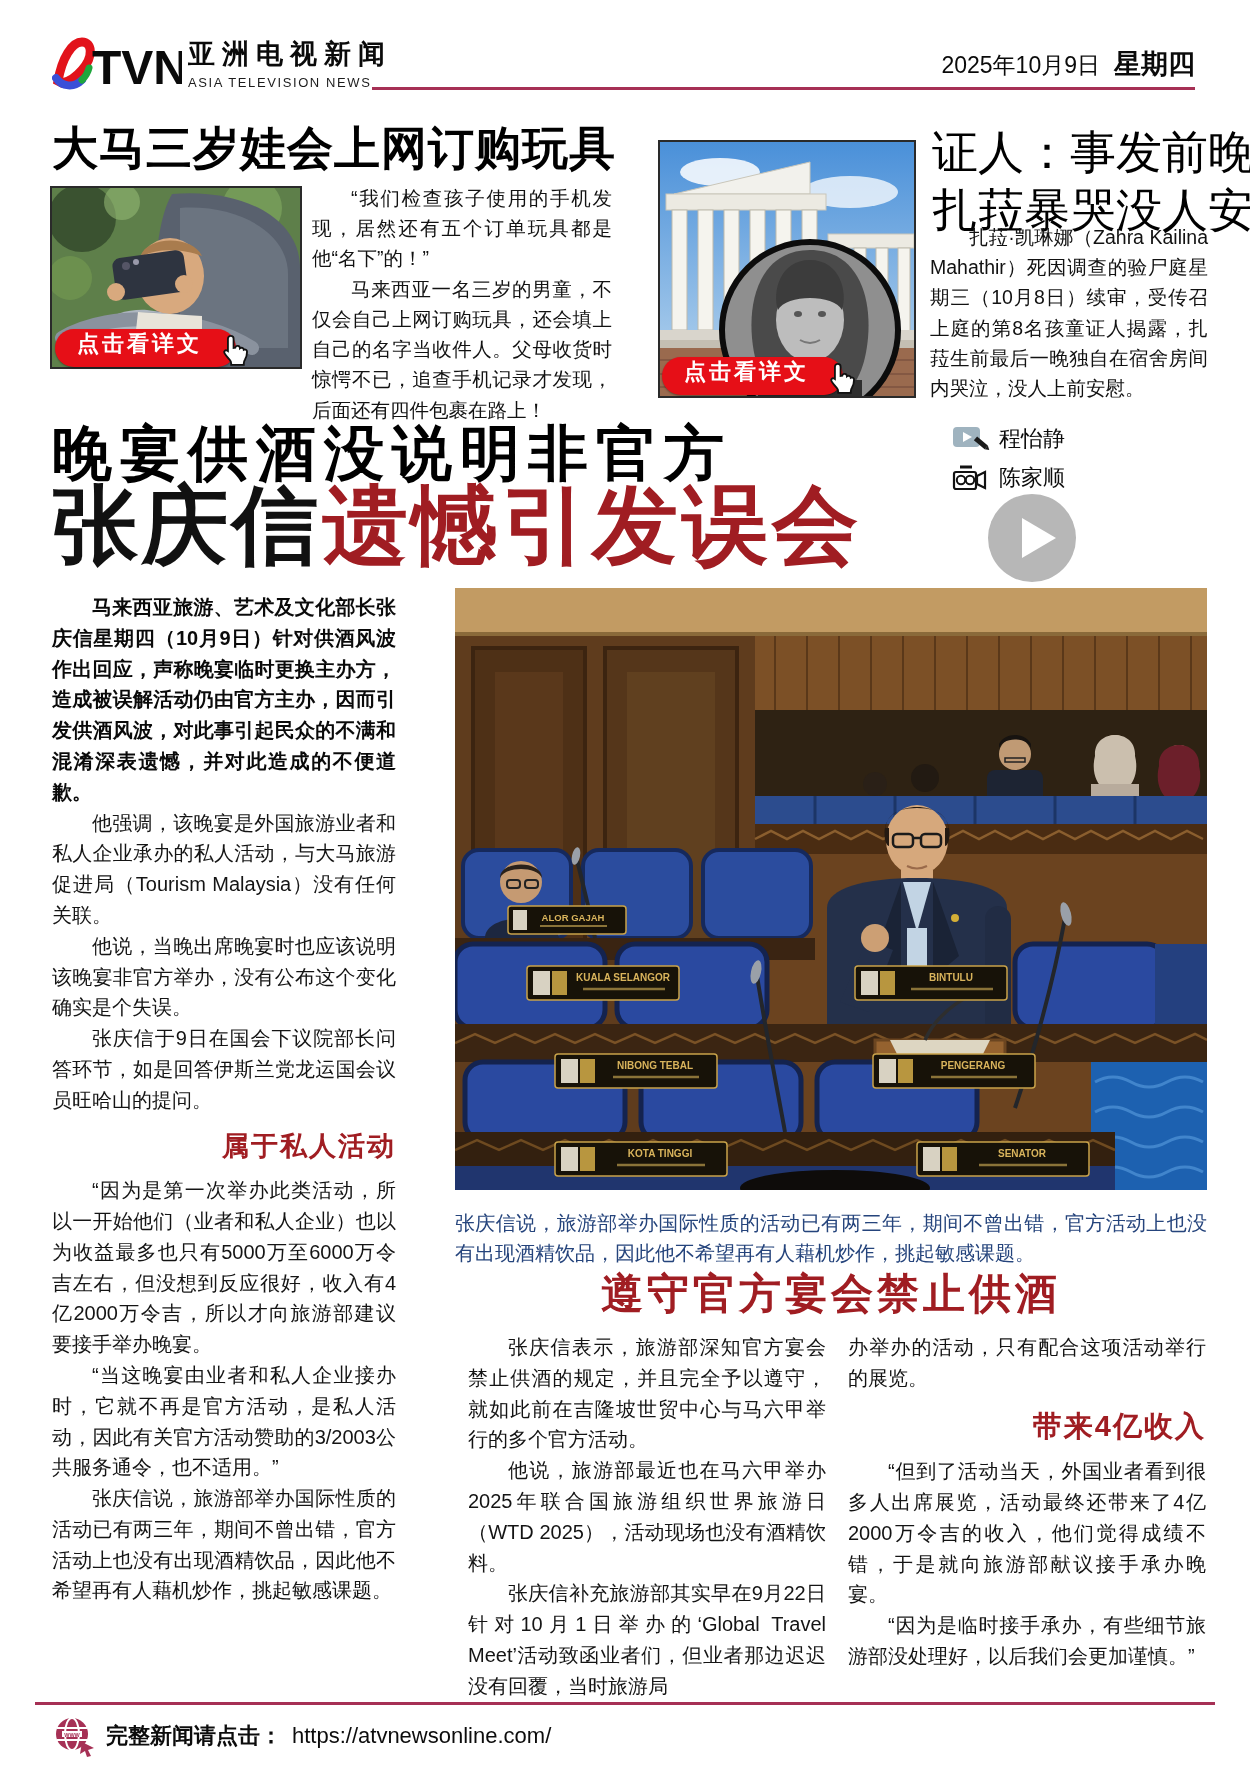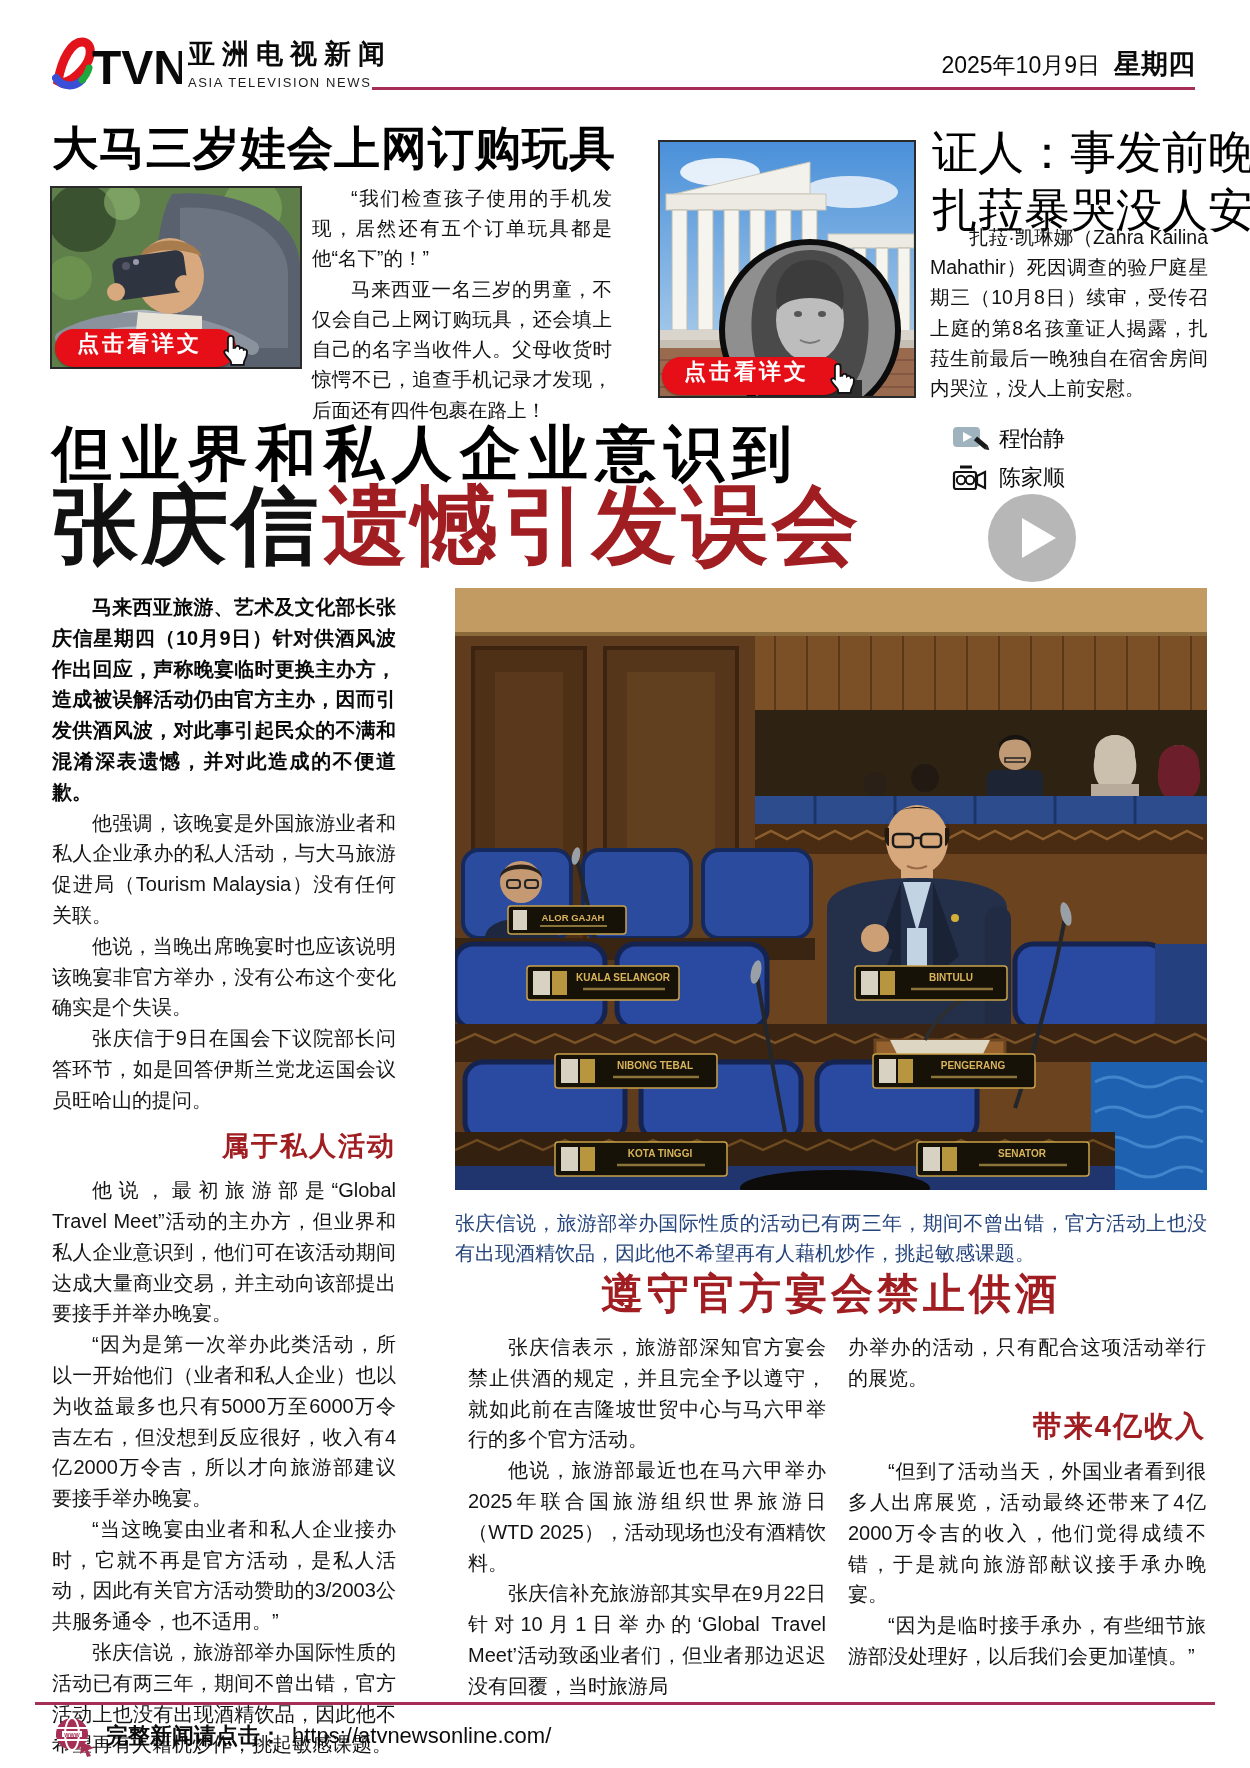--- a/index.html
+++ b/index.html
@@ -170,21 +170,21 @@
   </button>
 
   <div class="abs h-wit" style="left:932px;top:124px;">
     <div>证人：事发前晚</div>
     <div>扎菈暴哭没人安慰</div>
   </div>
   <div class="abs body-txt" style="left:930px;top:222px;width:278px;">
     <p>扎菈·凯琳娜（Zahra Kailina Mahathir）死因调查的验尸庭星期三（10月8日）续审，受传召上庭的第8名孩童证人揭露，扎菈生前最后一晚独自在宿舍房间内哭泣，没人上前安慰。</p>
   </div>
 
-  <div class="abs kicker" style="left:52px;top:414px;">但业界和私人企业意识到</div>
+  <div class="abs kicker" style="left:52px;top:414px;">晚宴供酒没说明非官方</div>
 
   <div class="abs" style="left:952px;top:424px;">
     <div class="byline-row">
       <svg width="38" height="28" viewBox="0 0 38 28">
         <rect x="1" y="2" width="27" height="20" rx="4" fill="#9fb3bf"></rect>
         <polygon points="11,7 11,17 20,12" fill="#ffffff"></polygon>
         <g transform="rotate(40 27 17)">
           <rect x="22" y="14" width="14" height="5" fill="#1a1a1a"></rect>
           <polygon points="36,14 40,16.5 36,19" fill="#1a1a1a"></polygon>
         </g>
@@ -213,21 +213,20 @@
       <polygon points="36,26 36,66 70,46" fill="#ffffff"></polygon>
     </svg>
   </div>
 
   <div class="col" style="left:52px;top:592px;width:344px;">
     <p class="lead">马来西亚旅游、艺术及文化部长张庆信星期四（10月9日）针对供酒风波作出回应，声称晚宴临时更换主办方，造成被误解活动仍由官方主办，因而引发供酒风波，对此事引起民众的不满和混淆深表遗憾，并对此造成的不便道歉。</p>
     <p>他强调，该晚宴是外国旅游业者和私人企业承办的私人活动，与大马旅游促进局（Tourism Malaysia）没有任何关联。</p>
     <p>他说，当晚出席晚宴时也应该说明该晚宴非官方举办，没有公布这个变化确实是个失误。</p>
     <p>张庆信于9日在国会下议院部长问答环节，如是回答伊斯兰党龙运国会议员旺哈山的提问。</p>
     <p class="subhead">属于私人活动</p>
-    <p>他说，最初旅游部是“Global Travel Meet”活动的主办方，但业界和私人企业意识到，他们可在该活动期间达成大量商业交易，并主动向该部提出要接手并举办晚宴。</p>
     <p>“因为是第一次举办此类活动，所以一开始他们（业者和私人企业）也以为收益最多也只有5000万至6000万令吉左右，但没想到反应很好，收入有4亿2000万令吉，所以才向旅游部建议要接手举办晚宴。</p>
     <p>“当这晚宴由业者和私人企业接办时，它就不再是官方活动，是私人活动，因此有关官方活动赞助的3/2003公共服务通令，也不适用。”</p>
     <p>张庆信说，旅游部举办国际性质的活动已有两三年，期间不曾出错，官方活动上也没有出现酒精饮品，因此他不希望再有人藉机炒作，挑起敏感课题。</p>
   </div>
 
   <div class="abs" style="left:455px;top:588px;width:900px;height:602px;">
     <svg width="752" height="602" viewBox="0 0 752 602">
       <rect width="752" height="602" fill="#6b431f"></rect>
       <rect width="752" height="46" fill="#c29b63"></rect>
       <rect y="44" width="752" height="4" fill="#8a6a3a"></rect>

